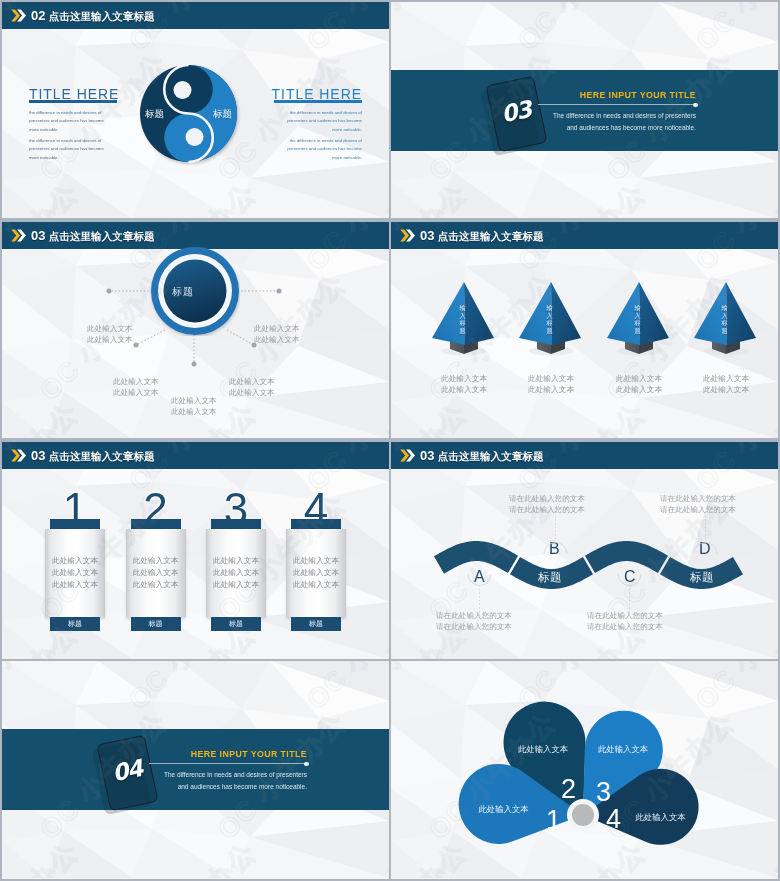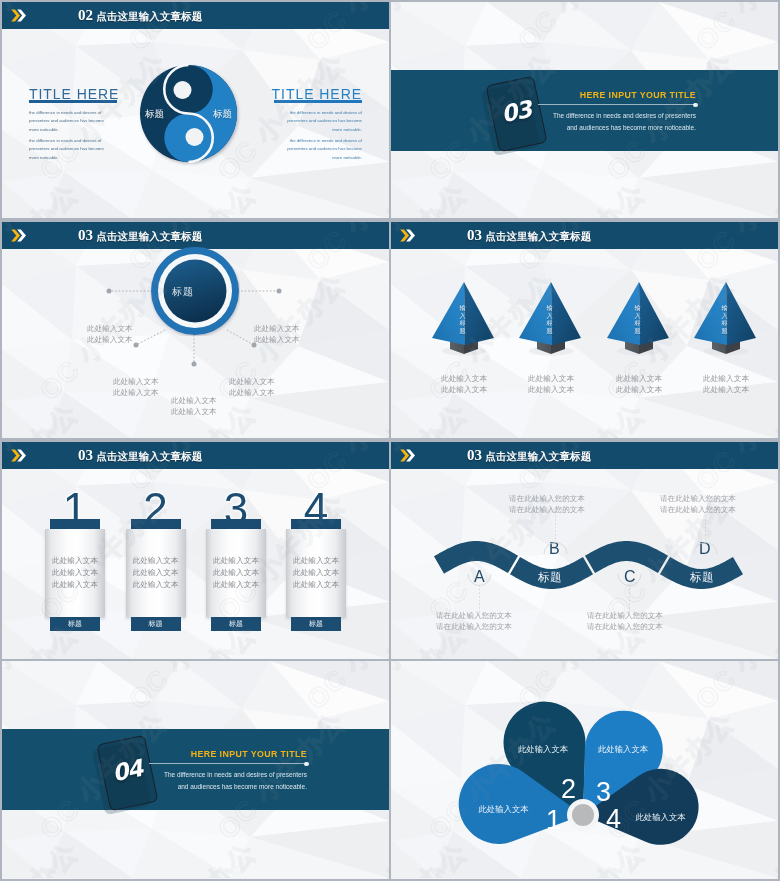--- a/index.html
+++ b/index.html
@@ -13,21 +13,21 @@
   .poly svg{position:absolute;left:0;top:0;}
   .wm{position:absolute;inset:0;overflow:hidden;pointer-events:none;z-index:5;}
   .wm svg{position:absolute;left:0;top:0;}
 
   
   .hdr{position:absolute;left:0;top:0;height:27px;right:0;background:#134b6c;
        display:flex;align-items:center;}
   .hdr .chev{margin-left:9px;display:flex;align-items:center;}
   .hdr .ttl{margin-left:5px;color:#ffffff;font-size:10.5px;font-weight:bold;letter-spacing:.1px;
             text-shadow:0 1px 1px rgba(0,0,0,.35);}
-  .hdr .num{font-family:Liberation Serif, serif;font-size:15px;margin-left:47px;}
+  .hdr .num{font-family:Liberation Sans, sans-serif;font-size:13px;}
 
   
   .s1 .th{position:absolute;font-size:14px;color:#2e6899;letter-spacing:0.95px;white-space:nowrap;}
   .s1 .rule{position:absolute;height:3px;background:#1c5e95;}
   .s1 p{position:absolute;margin:0;font-size:4.35px;line-height:8.3px;color:#4f6f8a;white-space:nowrap;}
 
   
   .band{position:absolute;left:0;right:0;background:#14506d;}
   .bandtxt{position:absolute;}
   .bandtxt .t1{color:#f4b313;font-size:8.8px;font-weight:bold;letter-spacing:.4px;white-space:nowrap;text-align:right;}

